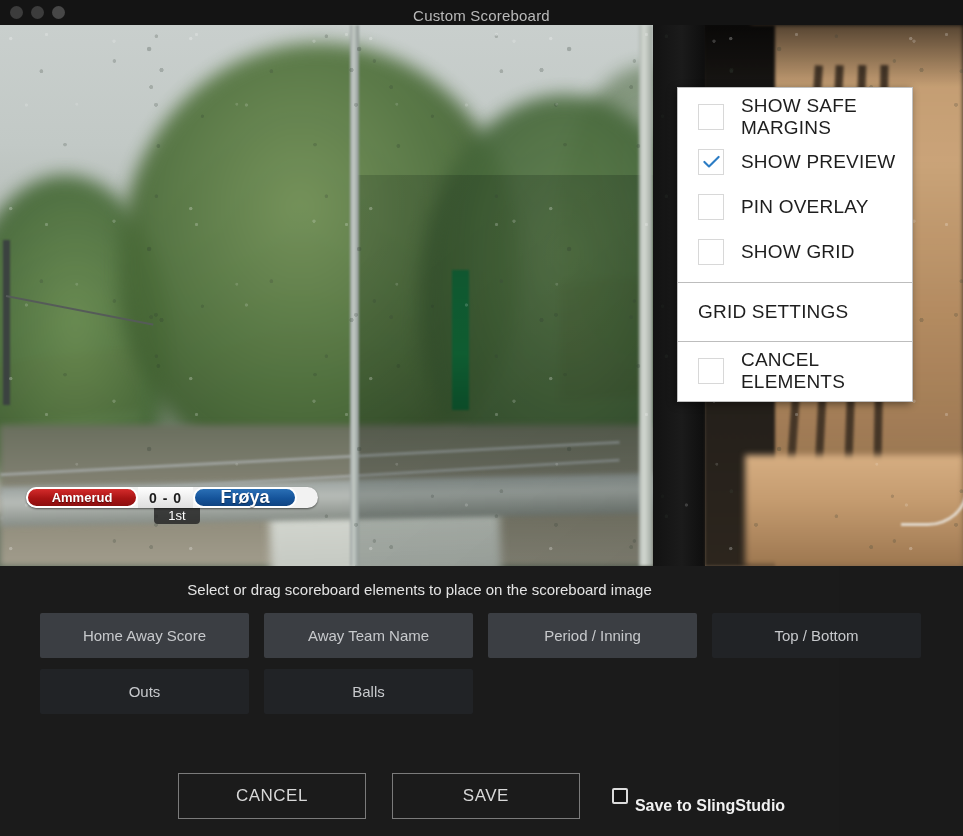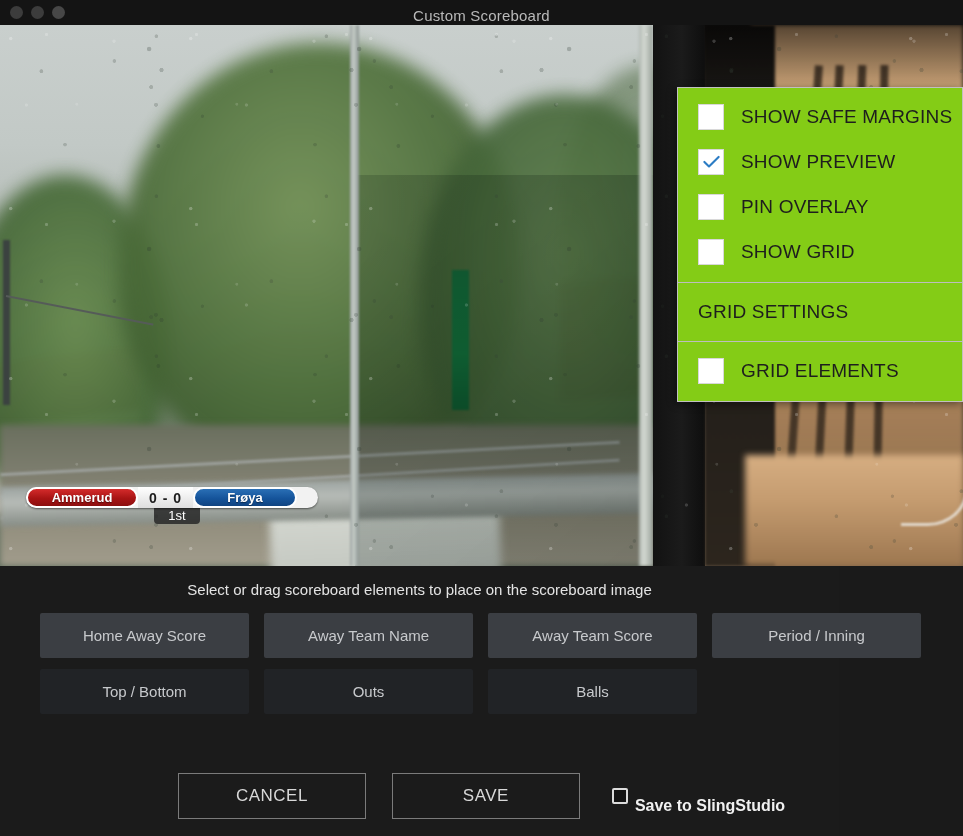--- a/index.html
+++ b/index.html
@@ -297,21 +297,21 @@
     align-items: center;
     justify-content: center;
     padding: 0 11px;
     letter-spacing: 1px;
     background: linear-gradient(180deg, #ffffff, #dedede);
   }
   .sb-away {
     background: linear-gradient(180deg, #2a6fb5 0%, #15549b 55%, #104481 100%);
     color: #fff;
     font-weight: bold;
-    font-size: 13px;
+    font-size: 18px;
     display: flex;
     align-items: center;
     justify-content: center;
     padding: 0 9px;
     border-radius: 11px;
     border: 2px solid #fff;
     box-sizing: border-box;
     text-shadow: 0 1px 1px rgba(0,0,0,.45);
     min-width: 104px;
     text-align: right;
@@ -328,22 +328,22 @@
     padding: 1px 14px 1px;
     border-radius: 0 0 4px 4px;
     margin-left: 10px;
   }
 
   
   .menu-panel {
     position: absolute;
     left: 677px;
     top: 62px;
-    width: 286px;
-    background: #84cc16;
+    width: 236px;
+    background: #ffffff;
     border: 1px solid #c0c0c0;
     box-sizing: border-box;
     box-shadow: -2px 2px 8px rgba(0,0,0,.45);
     z-index: 20;
   }
   .menu-group { padding: 6px 0 8px; }
   .menu-row {
     display: flex;
     align-items: center;
     height: 45px;
@@ -560,33 +560,32 @@
 
       <div class="menu-section">
         <div class="menu-label">GRID SETTINGS</div>
       </div>
 
       <div class="menu-divider"></div>
 
       <div class="menu-group">
         <div class="menu-row">
           <div class="mcheck"></div>
-          <div class="menu-label">GRID ELEMENTS</div>
+          <div class="menu-label">CANCEL ELEMENTS</div>
         </div>
       </div>
     </div>
   </div>
 
   <div class="bottom">
     <div class="hint">Select or drag scoreboard elements to place on the scoreboard image</div>
 
     <div class="elements-grid">
       <div class="elem-btn active">Home Away Score</div>
       <div class="elem-btn active">Away Team Name</div>
-      <div class="elem-btn active">Away Team Score</div>
 
       <div class="elem-btn active">Period / Inning</div>
       <div class="elem-btn">Top / Bottom</div>
       <div class="elem-btn">Outs</div>
       <div class="elem-btn">Balls</div>
 
     </div>
 
     <div class="actions">
       <div class="act-btn">CANCEL</div>

